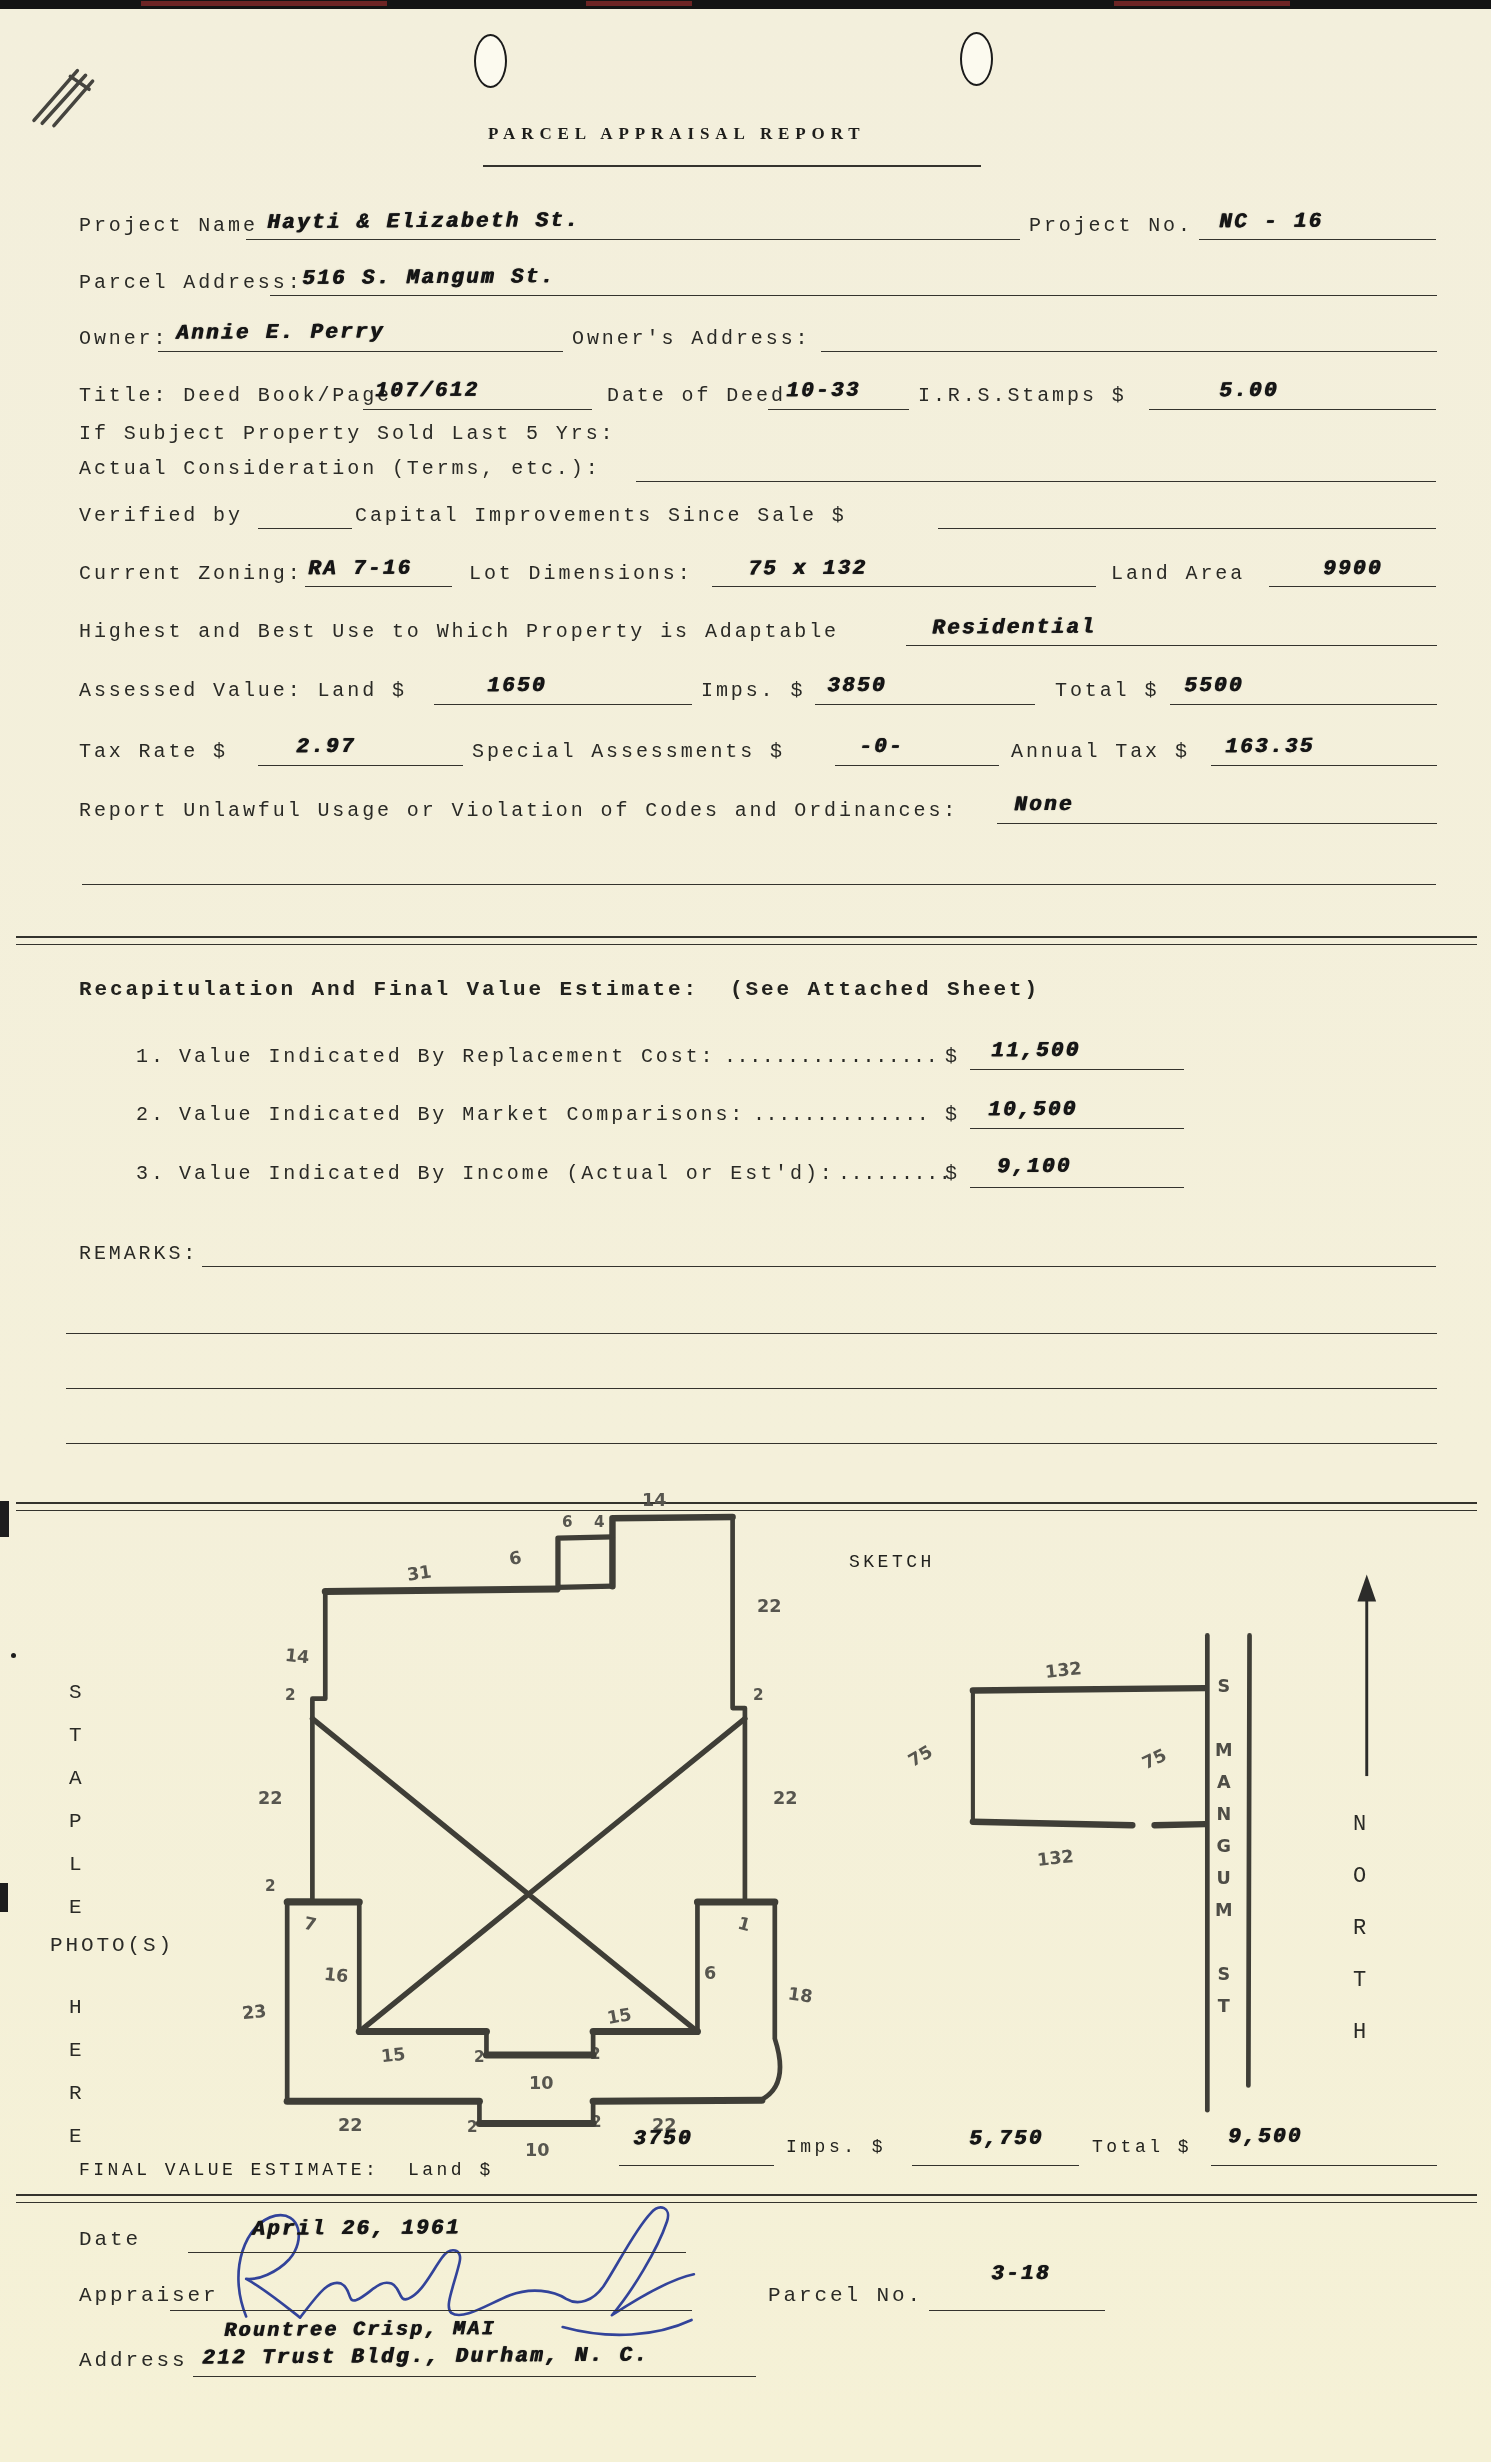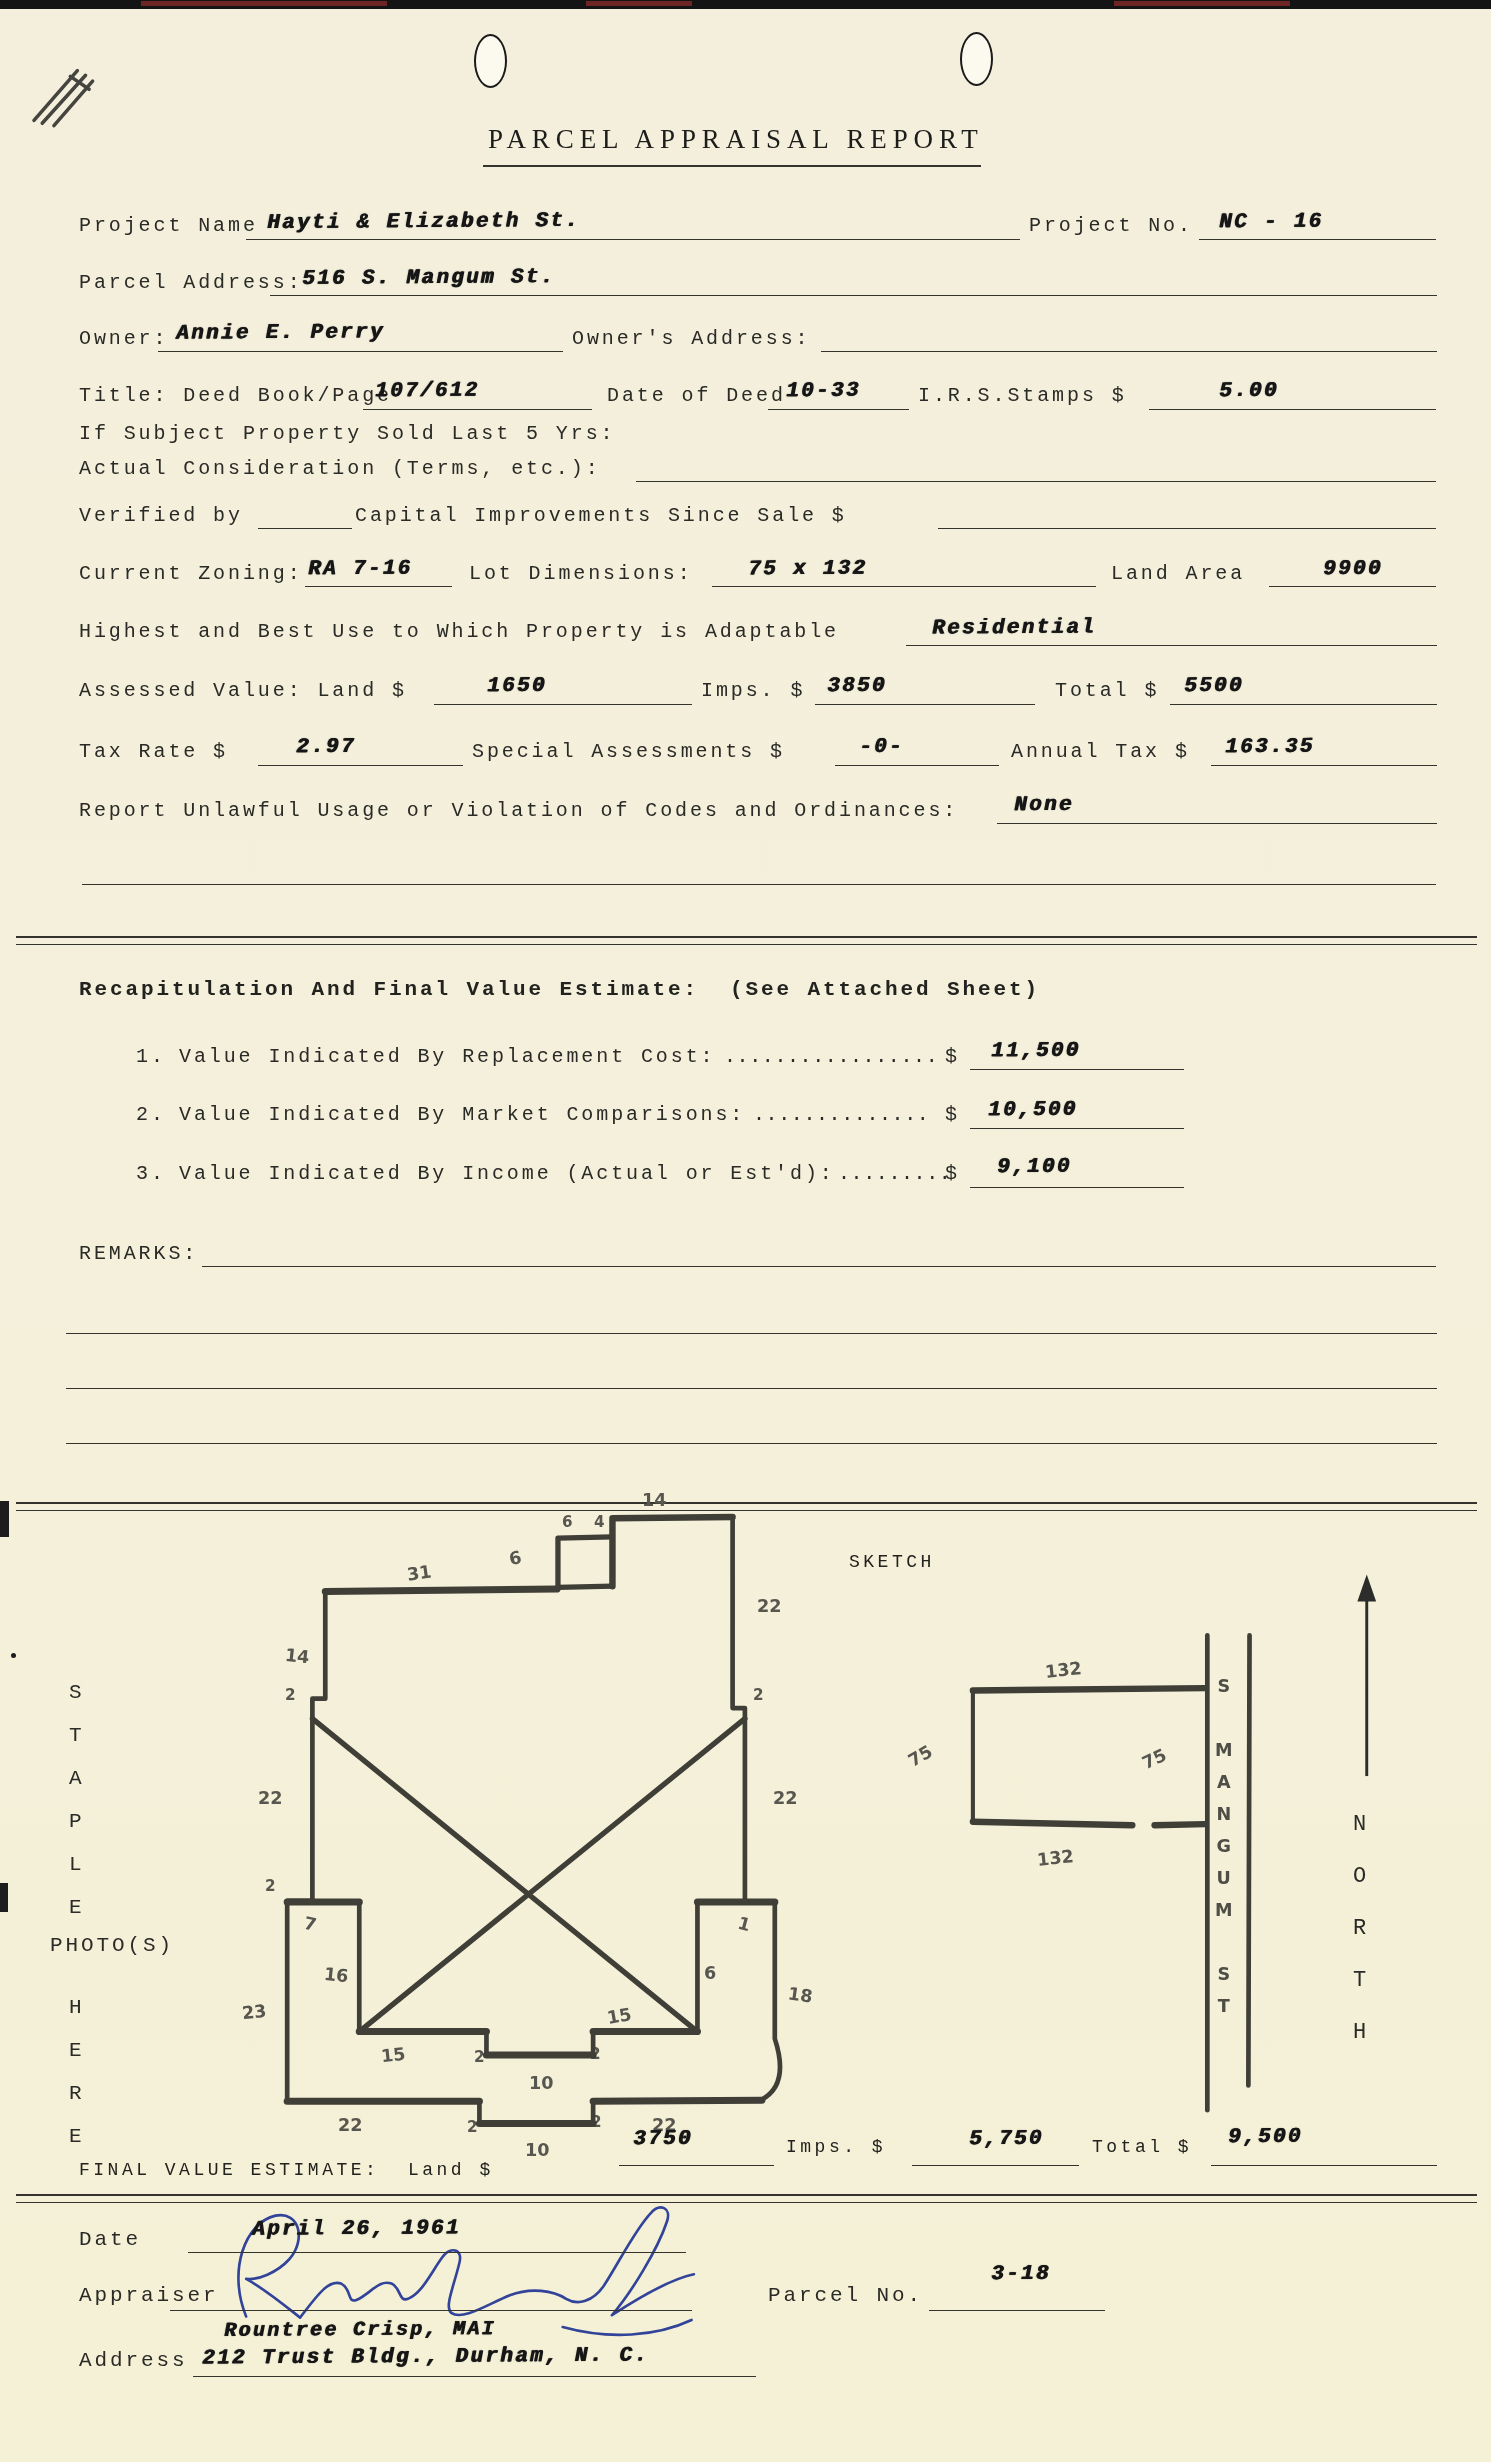--- a/index.html
+++ b/index.html
@@ -7,22 +7,22 @@
         background:linear-gradient(180deg,#f3efdc 0%,#f4f0da 60%,#f5f1d6 100%);
         font-family:"Liberation Mono",monospace;}
   .topstrip{position:absolute;left:0;top:0;width:1491px;height:8.8px;background:#141414;}
   .redfleck{position:absolute;top:1.2px;height:5.3px;background:#6d2424;}
   .hole{position:absolute;width:33px;height:54px;border-radius:50%;
         background:#fcfaef;border:2.9px solid #1b1b1b;box-sizing:border-box;}
   .mark{position:absolute;background:#1d1d1d;}
   .lab{position:absolute;font-size:20px;letter-spacing:2.9px;color:#2a2a26;white-space:pre;}
   .big{font-size:18px;letter-spacing:3.5px;color:#22221e;}
   .head{font-size:21px;letter-spacing:2.9px;font-weight:bold;color:#22221e;}
-  .title{position:absolute;font-family:"Liberation Serif",serif;font-weight:normal;
-         font-size:27px;letter-spacing:5.9px;color:#1d1d1b;}
+  .title{position:absolute;font-family:"Liberation Serif",serif;font-weight:bold;
+         font-size:17px;letter-spacing:5.9px;color:#1d1d1b;}
   .tv{position:absolute;font-size:21px;font-weight:bold;font-style:italic;letter-spacing:2.3px;
       color:#161616;white-space:pre;text-shadow:0.9px 0 0 #161616,0 0 1.2px rgba(25,25,25,.5);
       transform:rotate(-.4deg);}
   .sig-typed{font-size:20px;}
   .rule{position:absolute;height:0;border-top:1.8px solid #34332d;}
   .rule.thick{border-top-width:2.9px;}
   .dots{position:absolute;font-size:20px;letter-spacing:0.6px;color:#2a2a26;white-space:pre;}
   .hw{position:absolute;font-family:"DejaVu Sans",sans-serif;font-weight:bold;
       font-size:17.6px;color:#57564f;}
   .hw.sm{font-size:15.2px;}

